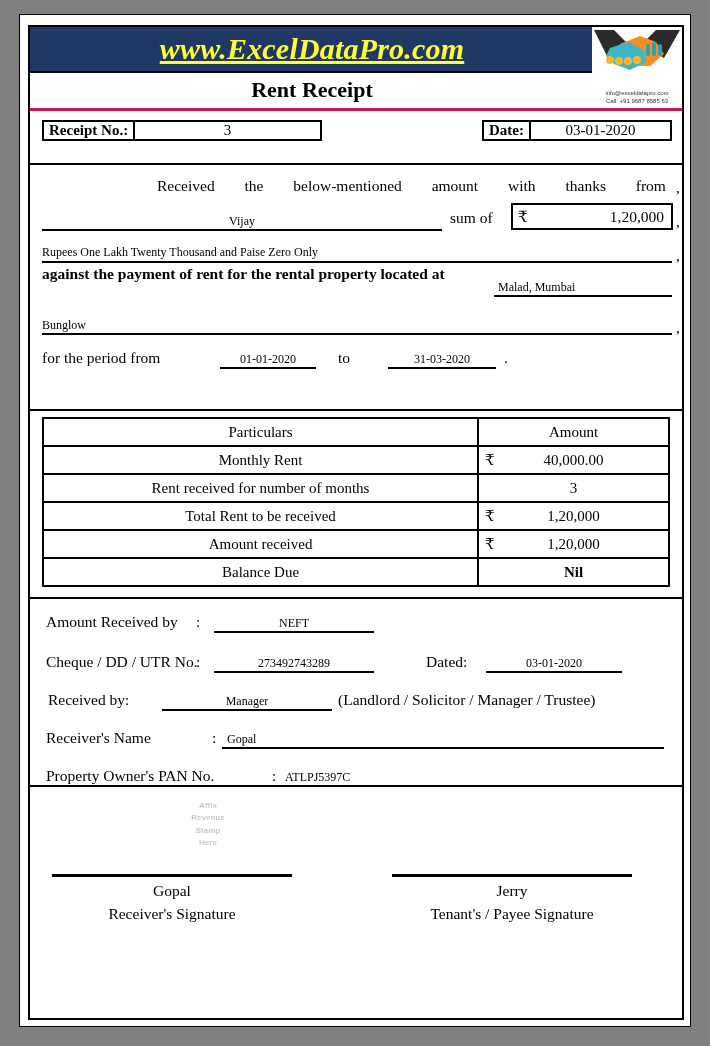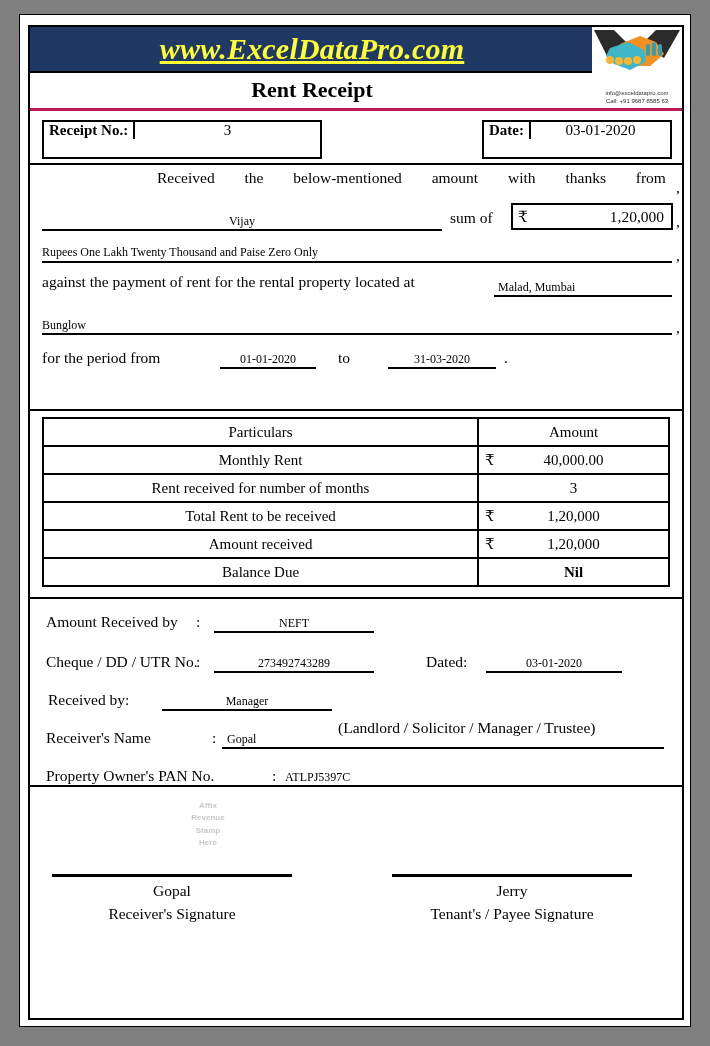--- a/index.html
+++ b/index.html
@@ -102,21 +102,21 @@
   
   .rowbar {
     position: relative;
     height: 54px;
     border-bottom: 2px solid #000;
     box-sizing: border-box;
   }
   .fieldbox {
     position: absolute;
     top: 9px;
-    height: 39px;
+    height: 21px;
     border: 2px solid #000;
     box-sizing: border-box;
     display: flex;
     align-items: flex-start;
     background: #fff;
   }
   .fieldbox .lbl {
     display: flex; align-items: center;
     padding: 0 5px;
     font-weight: bold;
@@ -141,21 +141,21 @@
     border-bottom: 2px solid #000;
     height: 246px;
     box-sizing: border-box;
   }
   .line { position: absolute; font-size: 15.5px; white-space: nowrap; }
   .comma { position: absolute; font-size: 15.5px; }
 
   .justify-line {
     position: absolute;
     left: 12px; right: 16px;
-    top: 4px;
+    top: 12px;
     display: flex;
     justify-content: space-between;
     font-size: 15.5px;
     padding-left: 115px;
     font-family: Liberation Serif, serif;
   }
 
   .fill-ul {
     position: absolute;
     border-bottom: 2px solid #000;
@@ -318,21 +318,21 @@
       <span class="rs">₹</span>
       <span class="num">1,20,000</span>
     </div>
     <span class="comma" style="left:646px; top:48px;">,</span>
 
     <div class="fill-ul lft" style="left:12px; top:72px; width:630px; padding-bottom:1px;">
       <span>Rupees  One Lakh Twenty  Thousand  and Paise Zero Only</span>
     </div>
     <span class="comma" style="left:646px; top:82px;">,</span>
 
-    <span class="line" style="left:12px; top:108px;">against the payment of rent for the rental property located at</span>
+    <span class="line" style="left:12px; top:100px;font-weight:bold;">against the payment of rent for the rental property located at</span>
     <div class="fill-ul lft" style="left:464px; top:106px; width:178px; padding-left:4px;">
       <span>Malad, Mumbai</span>
     </div>
 
     <div class="fill-ul lft" style="left:12px; top:144px; width:630px;">
       <span>Bunglow</span>
     </div>
     <span class="comma" style="left:646px; top:154px;">,</span>
 
     <span class="line" style="left:12px; top:184px;">for the period from</span>
@@ -404,21 +404,21 @@
     </div>
     <span class="lab" style="left:396px; top:54px;">Dated:</span>
     <div class="fill-ul" style="left:456px; top:48px; width:136px;">
       <span>03-01-2020</span>
     </div>
 
     <span class="lab" style="left:18px; top:92px;">Received by:</span>
     <div class="fill-ul" style="left:132px; top:86px; width:170px;">
       <span>Manager</span>
     </div>
-    <span class="lab" style="left:308px; top:92px;margin-top:28px;">(Landlord / Solicitor / Manager / Trustee)</span>
+    <span class="lab" style="left:308px; top:92px;">(Landlord / Solicitor / Manager / Trustee)</span>
 
     <span class="lab" style="left:16px; top:130px;">Receiver's Name</span>
     <span class="lab" style="left:182px; top:130px;">:</span>
     <div class="fill-ul lft" style="left:192px; top:124px; width:442px; padding-left:5px;">
       <span>Gopal</span>
     </div>
 
     <span class="lab" style="left:16px; top:168px;">Property Owner's PAN No.</span>
     <span class="lab" style="left:242px; top:168px;">:</span>
     <div class="fill-ul lft" style="left:250px; top:162px; width:384px; padding-left:5px;">

